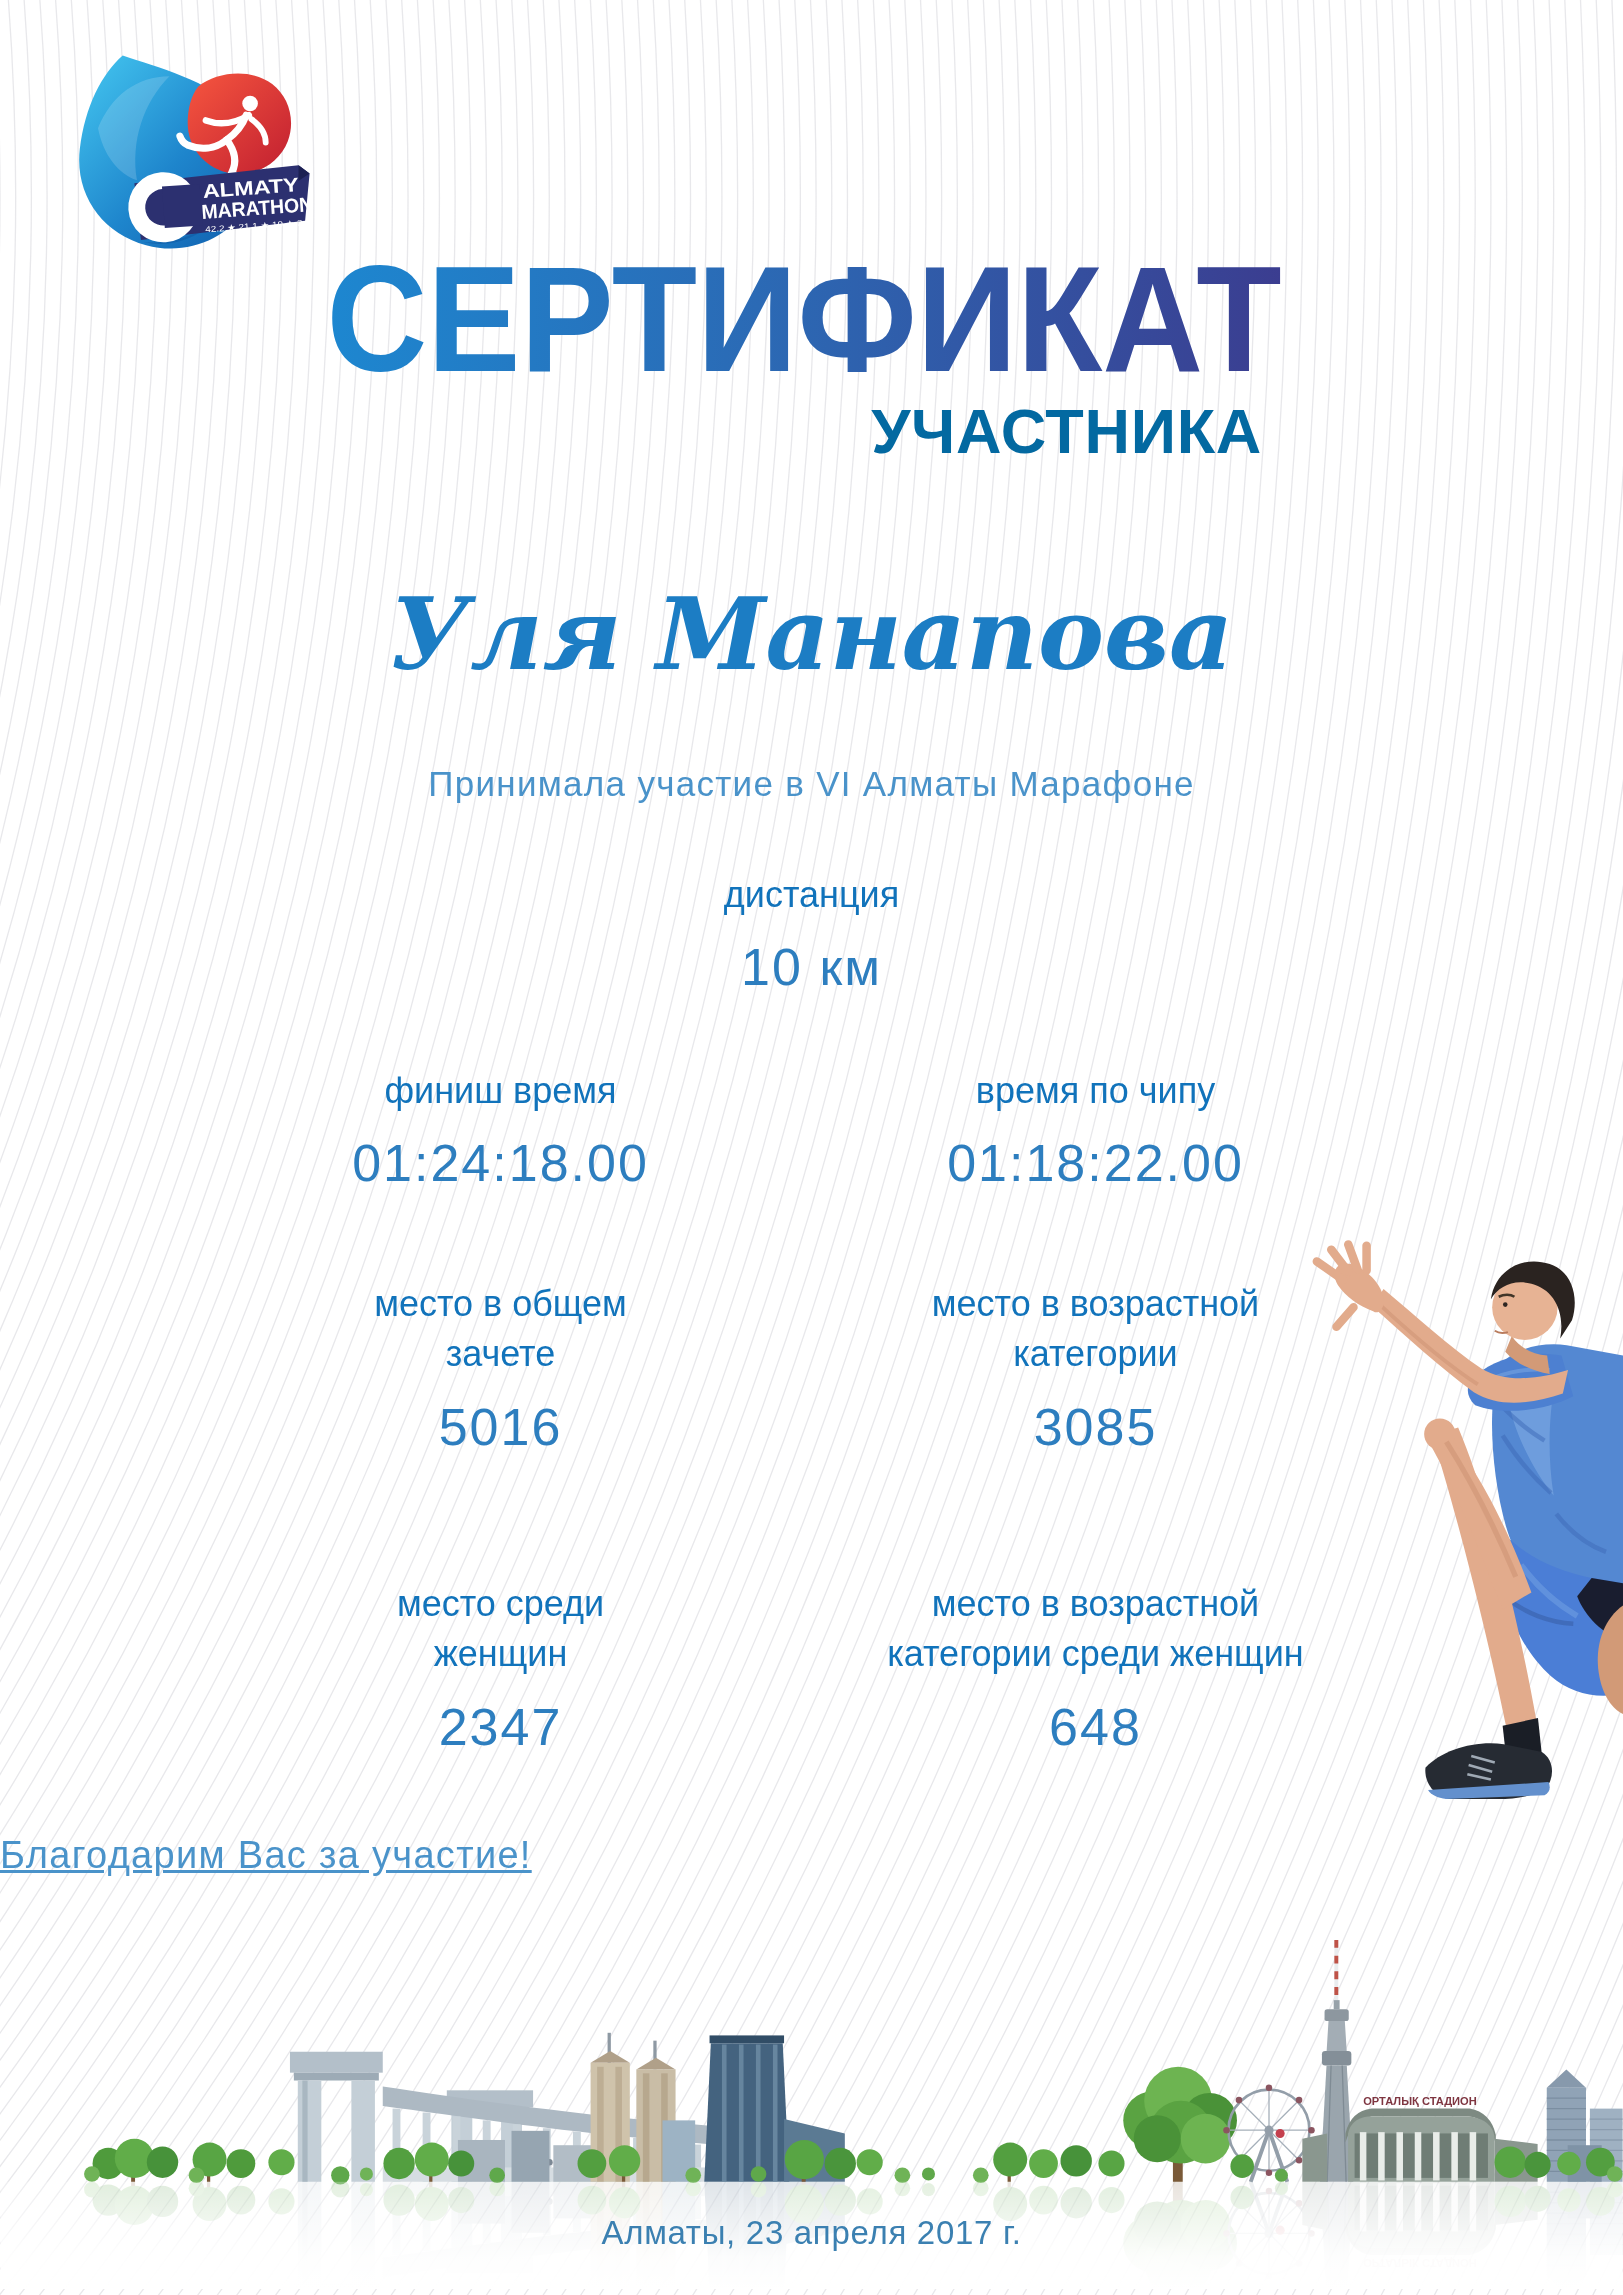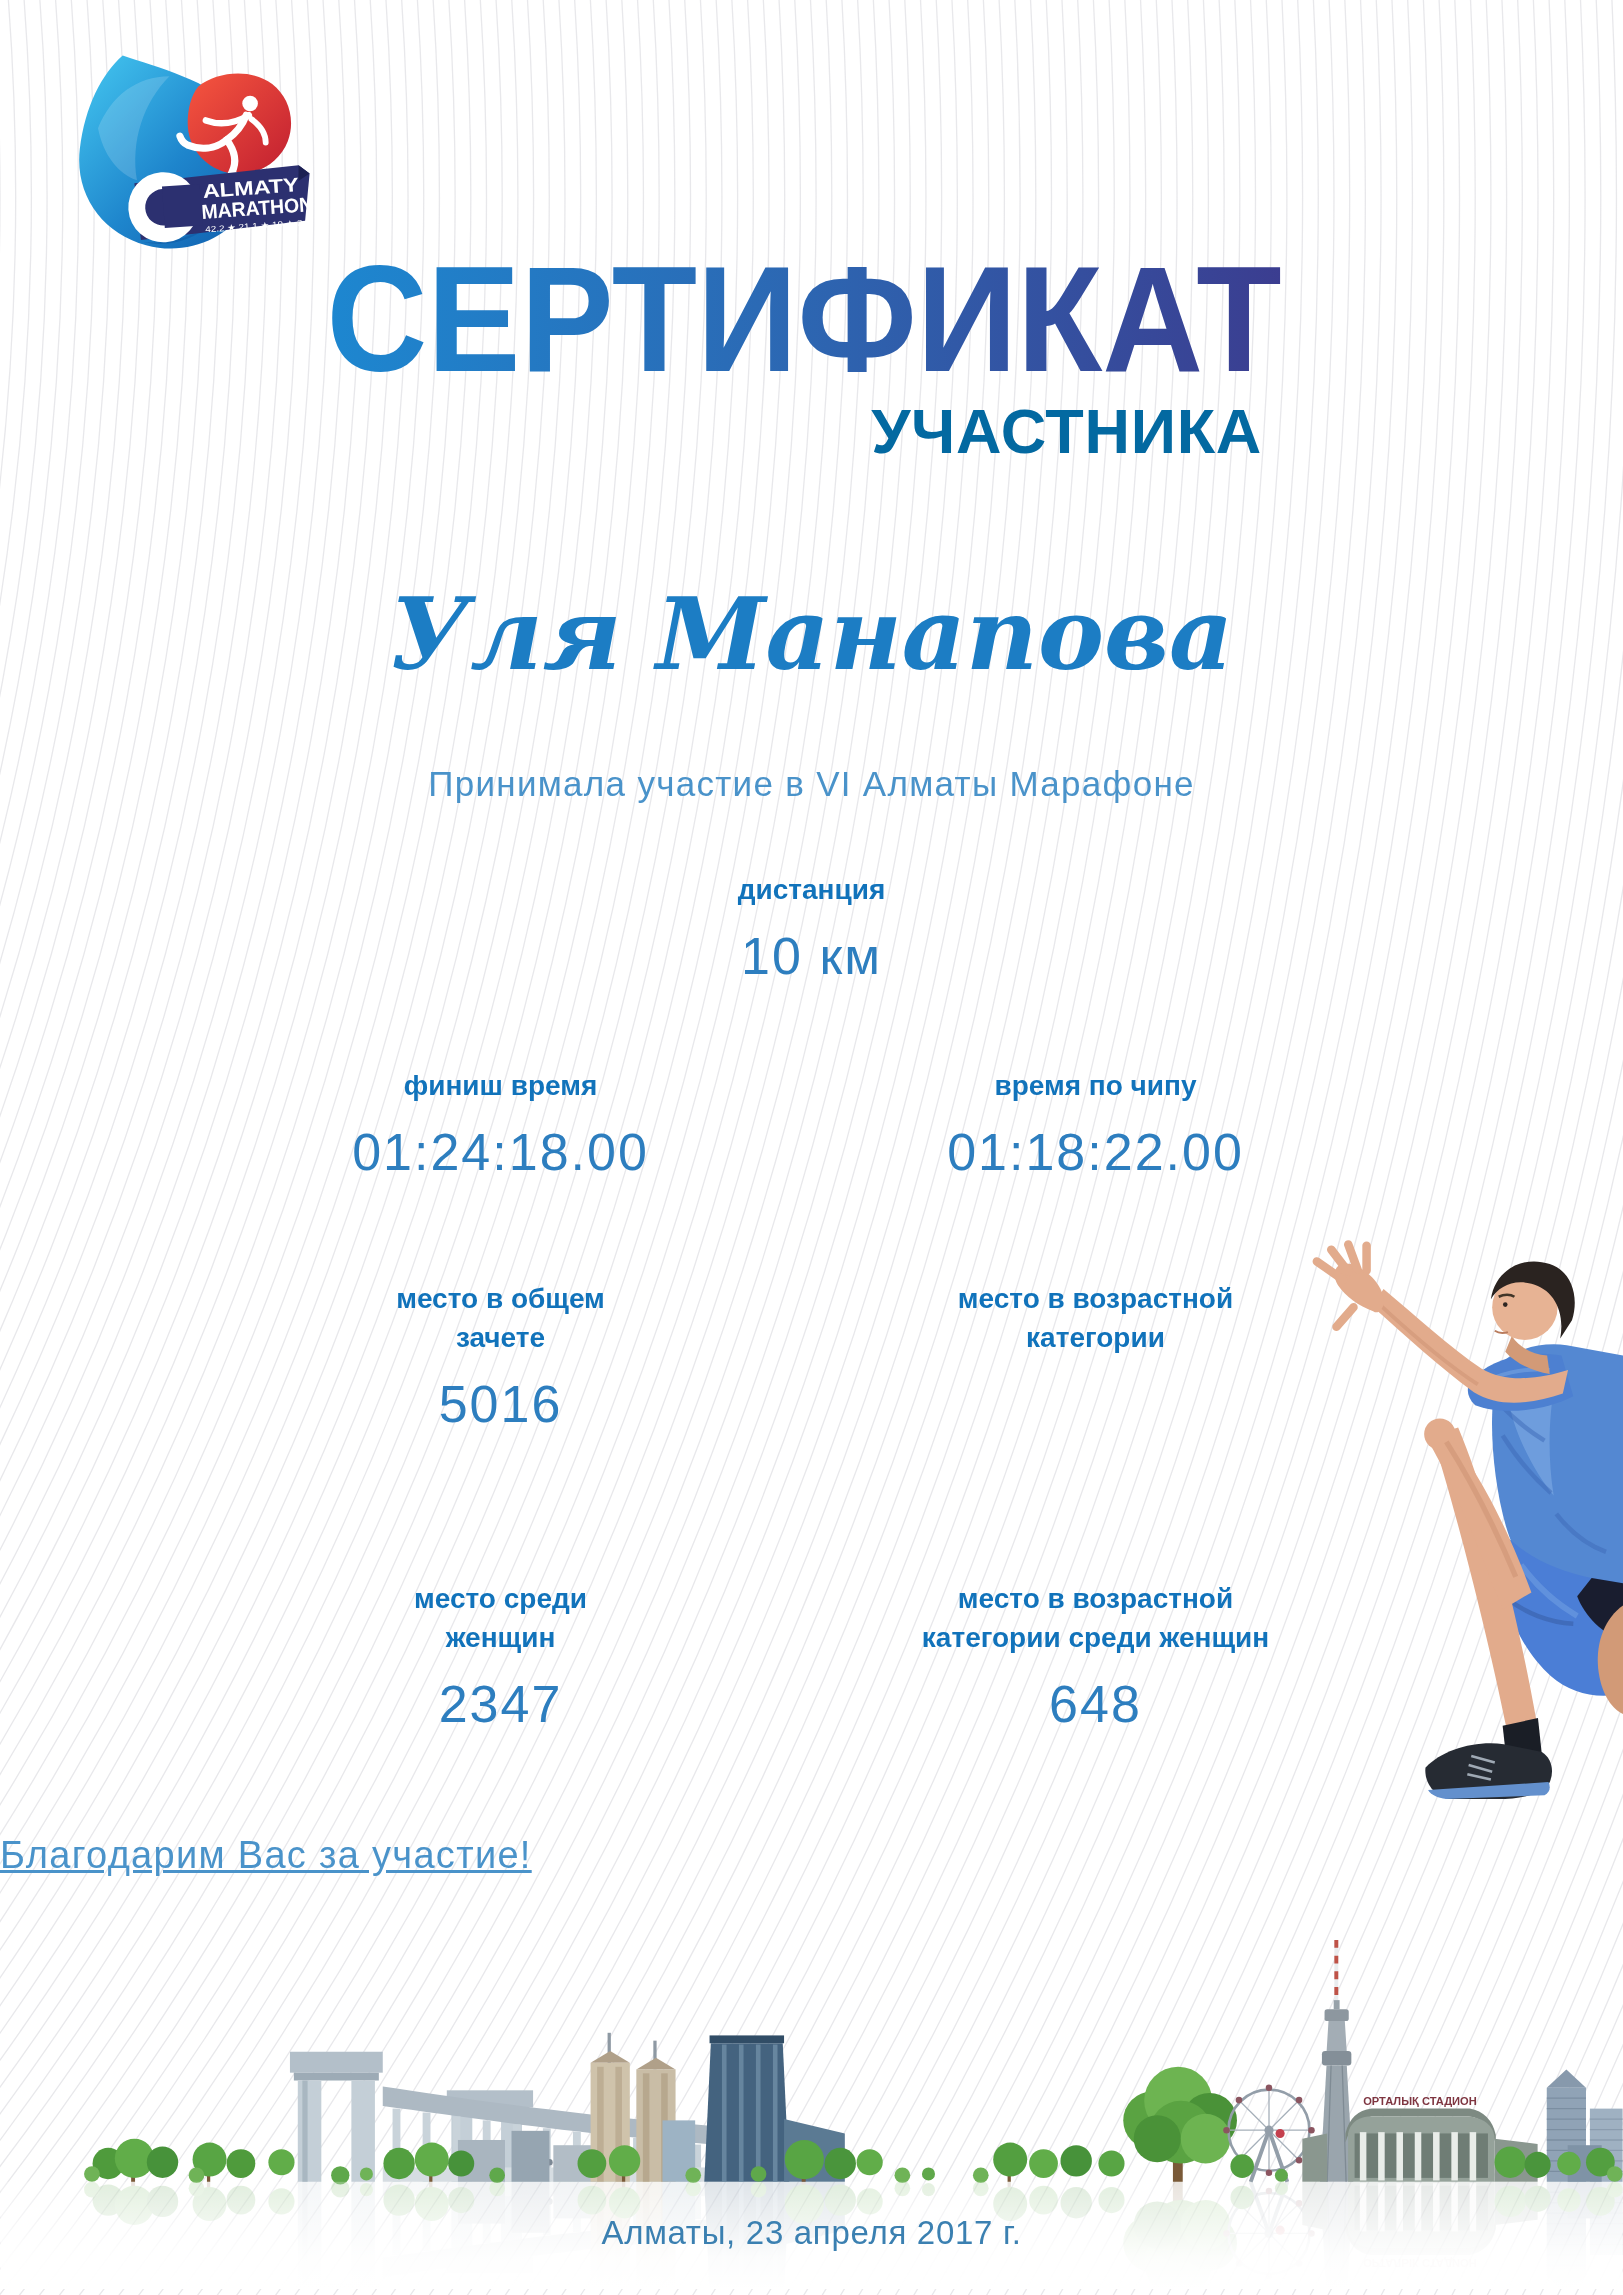--- a/index.html
+++ b/index.html
@@ -27,21 +27,21 @@
     font-family:"DejaVu Serif", serif;font-style:italic;font-weight:bold;
     font-size:99px;color:#1c7dc4;
   }
   .participation{
     left:0;top:764px;width:1623px;text-align:center;
     font-size:35px;letter-spacing:1.3px;color:#4a93ca;
   }
 
   
   .stat-label{
-    font-size:28px;font-weight:bold;color:#1173bb;line-height:1.4;
+    font-size:36px;font-weight:normal;color:#1173bb;line-height:1.4;
     white-space:pre-line;text-align:center;
   }
   .stat-value{
     margin-top:17px;font-size:52px;color:#2d7ebf;letter-spacing:2px;text-align:center;
   }
   .distance{left:0;top:870px;width:1623px;}
   .col-left{left:275px;width:451px;}
   .col-right{left:870px;width:451px;}
   .row1{top:1066px;} .row2{top:1279px;} .row3{top:1579px;}
 
@@ -275,20 +275,21 @@
   <div class="stat-value">01:18:22.00</div>
 </div>
 <div class="layer col-left row2">
   <div class="stat-label">место в общем
 зачете</div>
   <div class="stat-value">5016</div>
 </div>
 <div class="layer col-right row2">
   <div class="stat-label">место в возрастной
 категории</div>
+  <div class="stat-value">3085</div>
 </div>
 <div class="layer col-left row3">
   <div class="stat-label">место среди
 женщин</div>
   <div class="stat-value">2347</div>
 </div>
 <div class="layer col-right row3">
   <div class="stat-label">место в возрастной
 категории среди женщин</div>
   <div class="stat-value">648</div>

